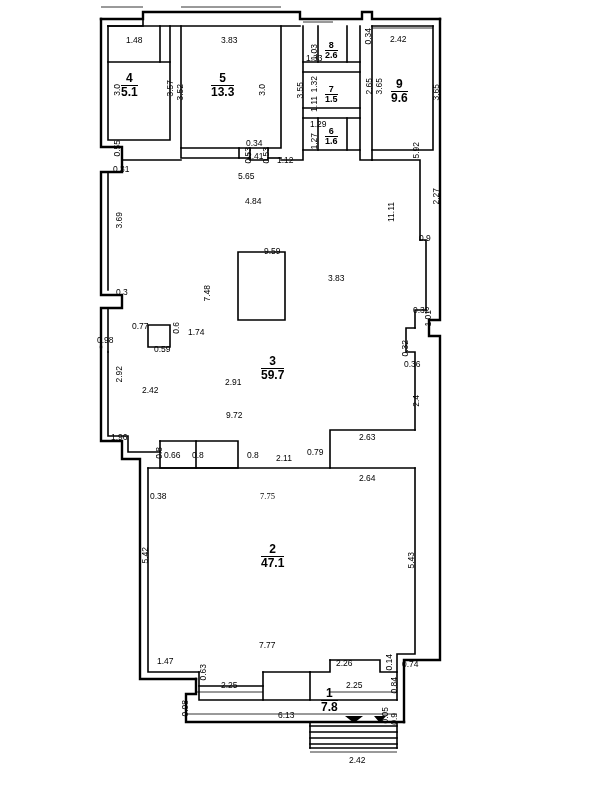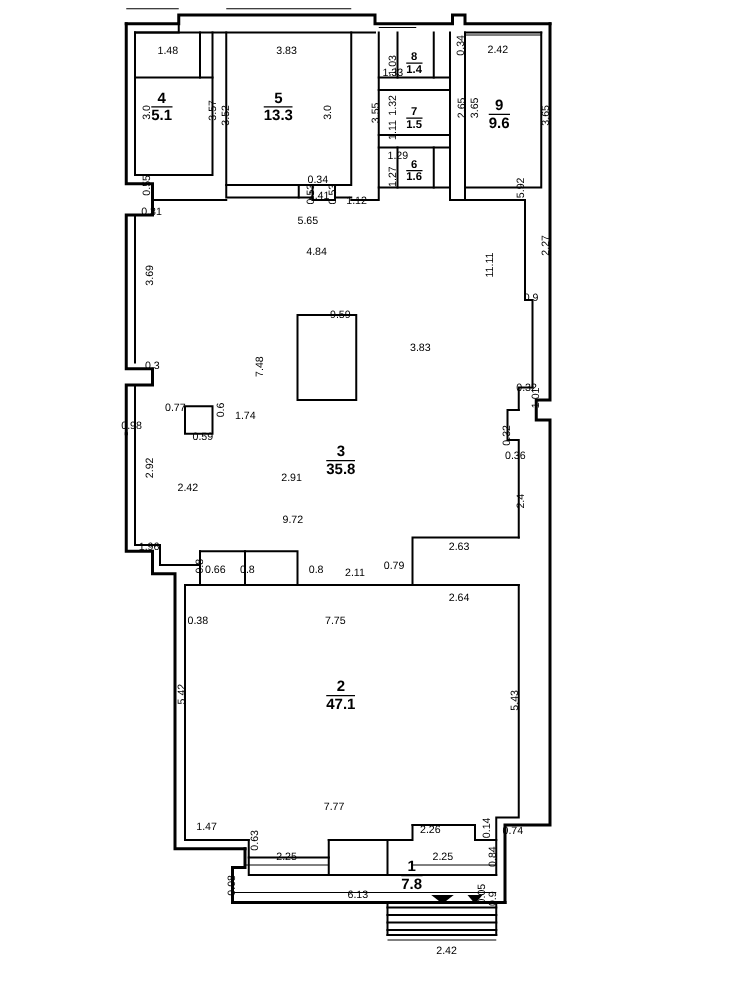--- a/index.html
+++ b/index.html
@@ -166,37 +166,37 @@
 <div class="room" style="left: 121px; top: 72px;">
       <div class="num">4</div>
       <div class="area">5.1</div>
     </div>
     <div class="room" style="left: 211px; top: 72px;">
       <div class="num">5</div>
       <div class="area">13.3</div>
     </div>
     <div class="room small" style="left: 325px; top: 41px;">
       <div class="num">8</div>
-      <div class="area">1.4</div>
+      <div class="area">2.6</div>
     </div>
     <div class="room small" style="left: 325px; top: 85px;">
       <div class="num">7</div>
       <div class="area">1.5</div>
     </div>
     <div class="room small" style="left: 325px; top: 127px;">
       <div class="num">6</div>
       <div class="area">1.6</div>
     </div>
     <div class="room" style="left: 391px; top: 78px;">
       <div class="num">9</div>
       <div class="area">9.6</div>
     </div>
     <div class="room" style="left: 261px; top: 355px;">
       <div class="num">3</div>
-      <div class="area">35.8</div>
+      <div class="area">59.7</div>
     </div>
     <div class="room" style="left: 261px; top: 543px;">
       <div class="num">2</div>
       <div class="area">47.1</div>
     </div>
     <div class="room" style="left: 321px; top: 687px;">
       <div class="num">1</div>
       <div class="area">7.8</div>
     </div>
     <div class="lbl" style="left: 126px; top: 36px;">1.48</div>
@@ -252,21 +252,21 @@
     <div class="lbl" style="left: 111px; top: 433px;">1.96</div>
     <div class="lbl" style="left: 359px; top: 433px;">2.63</div>
     <div class="lbl v" style="left: 155px; top: 447px; transform: rotate(-90deg) translate(-100%, 0px);">0.8</div>
     <div class="lbl" style="left: 164px; top: 451px;">0.66</div>
     <div class="lbl" style="left: 192px; top: 451px;">0.8</div>
     <div class="lbl" style="left: 247px; top: 451px;">0.8</div>
     <div class="lbl" style="left: 276px; top: 454px;">2.11</div>
     <div class="lbl" style="left: 307px; top: 448px;">0.79</div>
     <div class="lbl" style="left: 150px; top: 467px; margin-top: 25px;">0.38</div>
     <div class="lbl" style="left: 359px; top: 474px;">2.64</div>
-    <div class="lbl" style="left: 260px; top: 492px;">7.75</div>
+    <div class="lbl" style="left: 260px; top: 492px; font-family: Liberation Serif, serif;">7.75</div>
     <div class="lbl v" style="left: 141px; top: 547px; transform: rotate(-90deg) translate(-100%, 0px);">5.42</div>
     <div class="lbl v" style="left: 407px; top: 552px; transform: rotate(-90deg) translate(-100%, 0px);">5.43</div>
     <div class="lbl" style="left: 259px; top: 641px;">7.77</div>
     <div class="lbl" style="left: 157px; top: 657px;">1.47</div>
     <div class="lbl v" style="left: 199px; top: 664px; transform: rotate(-90deg) translate(-100%, 0px);">0.63</div>
     <div class="lbl" style="left: 221px; top: 681px;">2.25</div>
     <div class="lbl" style="left: 336px; top: 659px;">2.26</div>
     <div class="lbl v" style="left: 385px; top: 654px; transform: rotate(-90deg) translate(-100%, 0px);">0.14</div>
     <div class="lbl" style="left: 402px; top: 660px;">0.74</div>
     <div class="lbl" style="left: 346px; top: 681px;">2.25</div>

